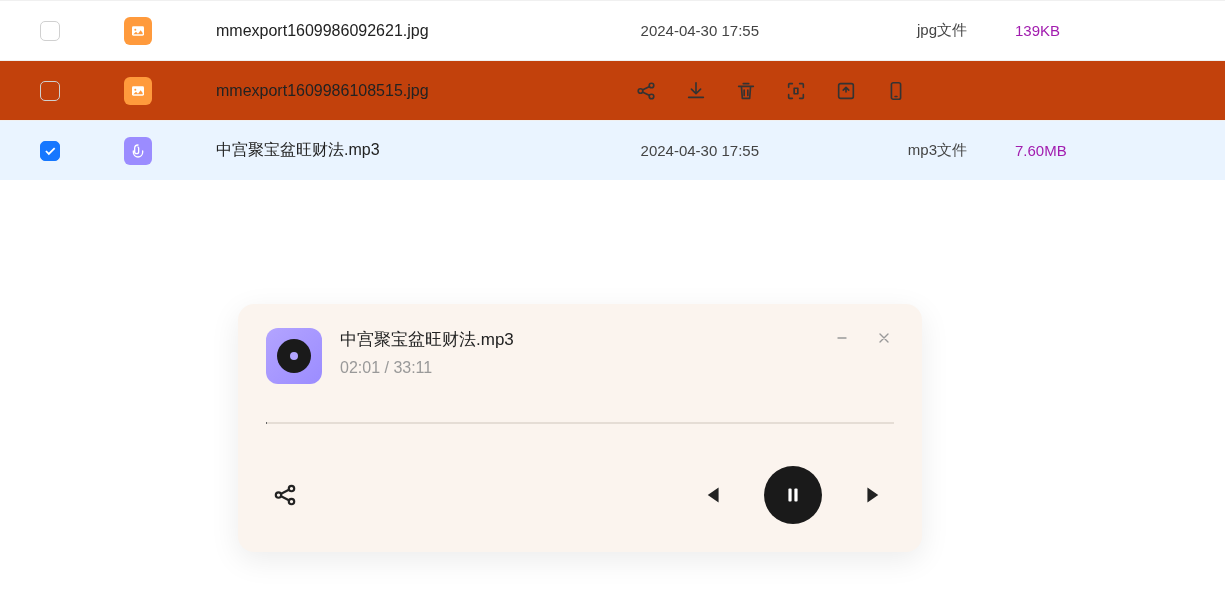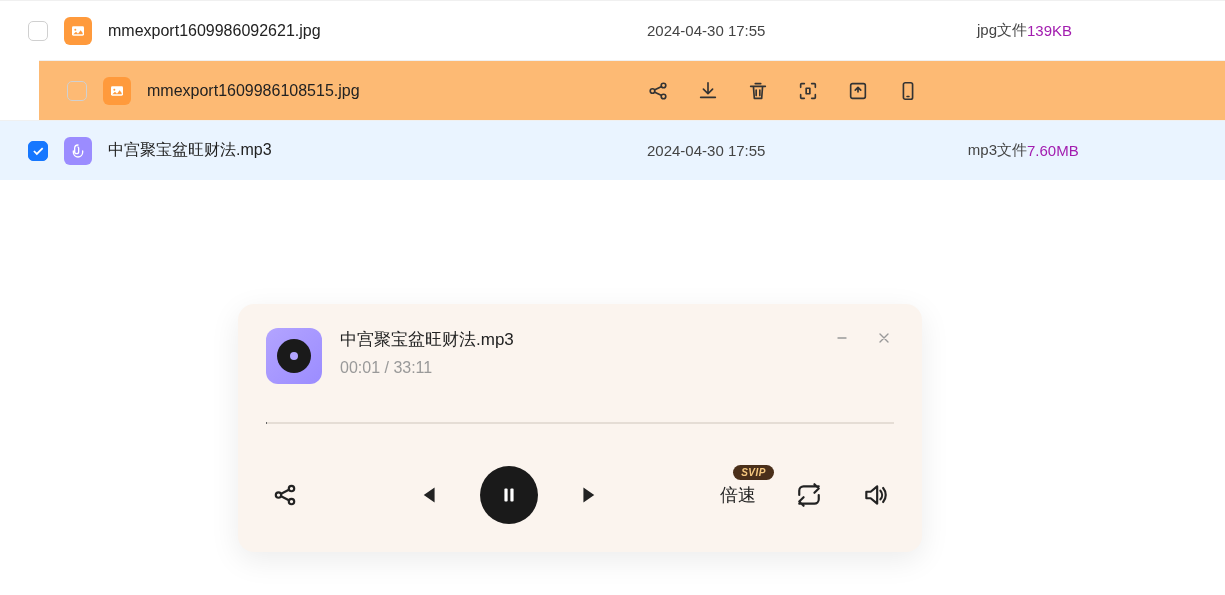--- a/index.html
+++ b/index.html
@@ -1,29 +1,29 @@
 <!DOCTYPE html>
 <html><head>
 <meta charset="utf-8">
 <style>
 * { margin: 0; padding: 0; box-sizing: border-box; }
 body { font-family: -apple-system, BlinkMacSystemFont, "Segoe UI", "Microsoft YaHei", sans-serif; background: #fff; width: 1225px; height: 595px; overflow: hidden; position: relative; }
 .file-list { width: 100%; }
-.file-row { display: flex; align-items: center; height: 60px; padding: 0 28px; border-top: 1px solid #f0f0f0; }
+.file-row { display: flex; align-items: center; height: 60px; padding: 0 40px; border-top: 1px solid #f0f0f0; gap: 48px; }
 .file-row.selected { background: #eaf4ff; }
-.file-row.hovered { background: #fdba74; margin-left: 39px; }
+.file-row.hovered { background: #c2410c; }
 .checkbox { width: 20px; height: 20px; border: 1.5px solid #d0d0d0; border-radius: 5px; margin-right: 16px; flex-shrink: 0; display: flex; align-items: center; justify-content: center; cursor: pointer; }
 .checkbox.checked { background: #1677ff; border-color: #1677ff; }
 .checkbox.checked svg { display: block; }
 .checkbox svg { display: none; }
 .file-icon { width: 28px; height: 28px; border-radius: 6px; margin-right: 16px; flex-shrink: 0; display: flex; align-items: center; justify-content: center; }
 .file-icon.img { background: #ff9a3c; }
 .file-icon.audio { background: #9b8cff; }
 .file-name { flex: 1; font-size: 16px; color: #222; }
-.col-date { width: 220px; font-size: 15px; color: #444; text-align: left; }
+.col-date { width: 220px; font-size: 15px; color: #444; text-align: right; }
 .col-type { width: 160px; font-size: 15px; color: #444; text-align: right; }
 .col-size { width: 170px; font-size: 15px; color: #a21caf; text-align: left; }
 .row-actions { display: flex; gap: 28px; align-items: center; width: 550px; }
 .action-icon { width: 22px; height: 22px; cursor: pointer; color: #333; display: flex; align-items: center; justify-content: center; }
 .action-icon svg { width: 22px; height: 22px; }
 
 .player { position: absolute; left: 238px; top: 304px; width: 684px; height: 248px; background: #fbf4ee; border-radius: 16px; box-shadow: 0 8px 30px rgba(0,0,0,0.08); padding: 24px 28px; }
 .player-header { display: flex; align-items: flex-start; position: relative; }
 .album-art { width: 56px; height: 56px; border-radius: 12px; background: linear-gradient(135deg, #b3a4ff, #9b8cff); display: flex; align-items: center; justify-content: center; flex-shrink: 0; }
 .record { width: 34px; height: 34px; border-radius: 50%; background: #1a1a1a; display: flex; align-items: center; justify-content: center; }
@@ -140,21 +140,21 @@
 
 <div class="player">
   <div class="player-header">
     <div class="album-art">
       <div class="record">
           <div class="record-center"></div>
         </div>
     </div>
     <div class="track-info">
       <div class="track-title">中宫聚宝盆旺财法.mp3</div>
-      <div class="track-time">00:01 / 33:11</div>
+      <div class="track-time">02:01 / 33:11</div>
     </div>
     <div class="window-controls">
       <div class="win-btn">
         <svg viewBox="0 0 24 24" width="16" height="16">
             <line x1="6" y1="12" x2="18" y2="12" stroke="currentColor" stroke-width="2" stroke-linecap="round"></line>
           </svg>
       </div>
       <div class="win-btn">
         <svg viewBox="0 0 24 24" width="16" height="16">
             <path d="M6 6l12 12M18 6L6 18" stroke="currentColor" stroke-width="2" stroke-linecap="round"></path>
@@ -188,31 +188,14 @@
             <rect x="7" y="5" width="3.5" height="14" rx="1" fill="#fff"></rect>
             <rect x="13.5" y="5" width="3.5" height="14" rx="1" fill="#fff"></rect>
           </svg>
       </div>
       <div class="ctrl-btn">
         <svg viewBox="0 0 24 24">
             <path d="M17 5v14M5 5v14l10-7z" fill="currentColor"></path>
           </svg>
       </div>
     </div>
-    <div class="ctrl-group">
-      <div class="speed-btn">
-        <span class="svip-badge">SVIP</span>
-        <span>倍速</span>
-      </div>
-      <div class="ctrl-btn">
-        <svg viewBox="0 0 24 24">
-            <path d="M17 2l4 4-4 4M3 12V8a4 4 0 014-4h14M7 22l-4-4 4-4M21 12v4a4 4 0 01-4 4H3" fill="none" stroke="currentColor" stroke-width="2" stroke-linecap="round" stroke-linejoin="round"></path>
-          </svg>
-      </div>
-      <div class="ctrl-btn">
-        <svg viewBox="0 0 24 24">
-            <path d="M4 9v6h4l6 5V4L8 9H4z" fill="none" stroke="currentColor" stroke-width="2" stroke-linejoin="round"></path>
-            <path d="M17 8a6 6 0 010 8M19.5 5.5a10 10 0 010 13" fill="none" stroke="currentColor" stroke-width="2" stroke-linecap="round"></path>
-          </svg>
-      </div>
-    </div>
   </div>
 </div>
 
 </body></html>

